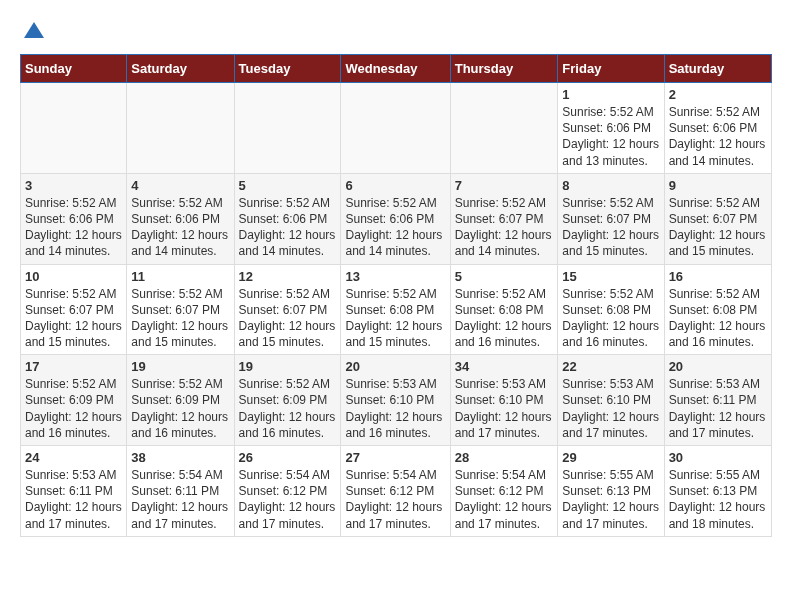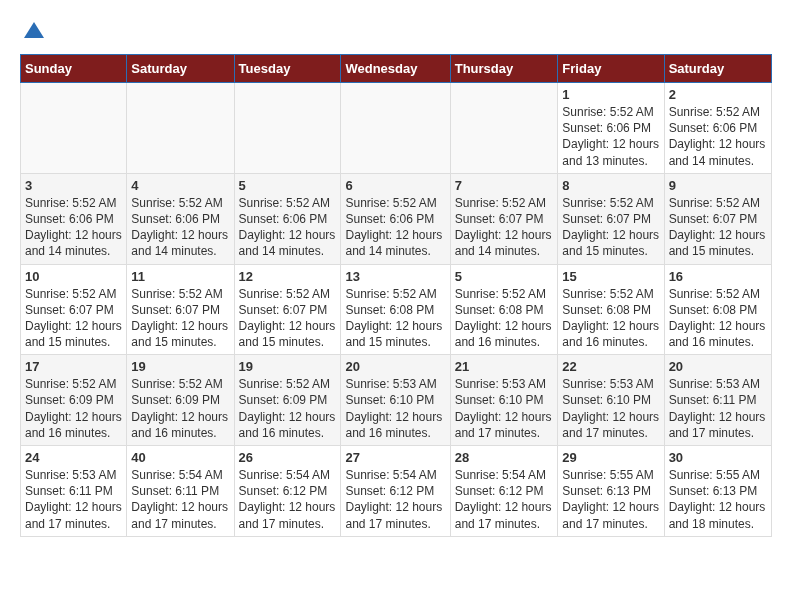--- a/index.html
+++ b/index.html
@@ -277,21 +277,21 @@
 and 16 minutes.</div>
         </td>
         <td>
           <span class="day-num">20</span>
           <div class="day-info" style="white-space: pre-line;">Sunrise: 5:53 AM
 Sunset: 6:10 PM
 Daylight: 12 hours
 and 16 minutes.</div>
         </td>
         <td>
-          <span class="day-num">21</span>
+          <span class="day-num">34</span>
           <div class="day-info" style="white-space: pre-line;">Sunrise: 5:53 AM
 Sunset: 6:10 PM
 Daylight: 12 hours
 and 17 minutes.</div>
         </td>
         <td>
           <span class="day-num">22</span>
           <div class="day-info" style="white-space: pre-line;">Sunrise: 5:53 AM
 Sunset: 6:10 PM
 Daylight: 12 hours
@@ -307,21 +307,21 @@
       </tr>
       <tr>
         <td>
           <span class="day-num">24</span>
           <div class="day-info" style="white-space: pre-line;">Sunrise: 5:53 AM
 Sunset: 6:11 PM
 Daylight: 12 hours
 and 17 minutes.</div>
         </td>
         <td>
-          <span class="day-num">40</span>
+          <span class="day-num">38</span>
           <div class="day-info" style="white-space: pre-line;">Sunrise: 5:54 AM
 Sunset: 6:11 PM
 Daylight: 12 hours
 and 17 minutes.</div>
         </td>
         <td>
           <span class="day-num">26</span>
           <div class="day-info" style="white-space: pre-line;">Sunrise: 5:54 AM
 Sunset: 6:12 PM
 Daylight: 12 hours

